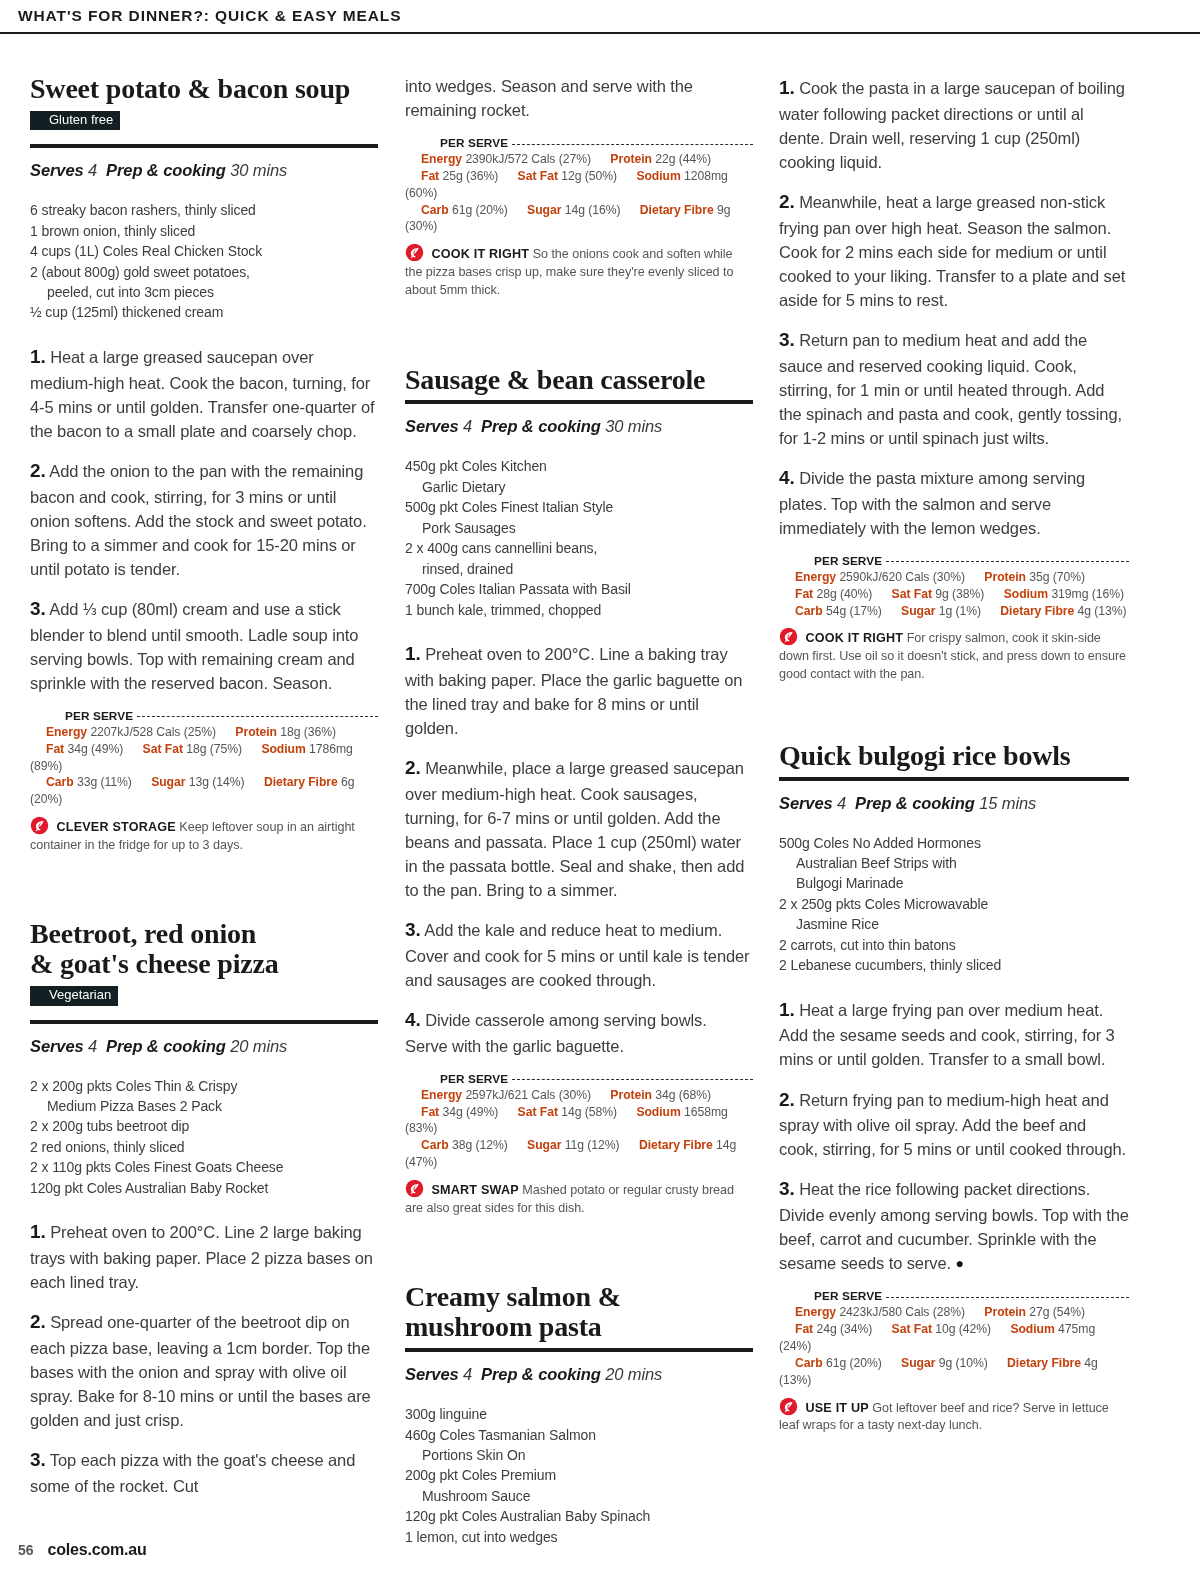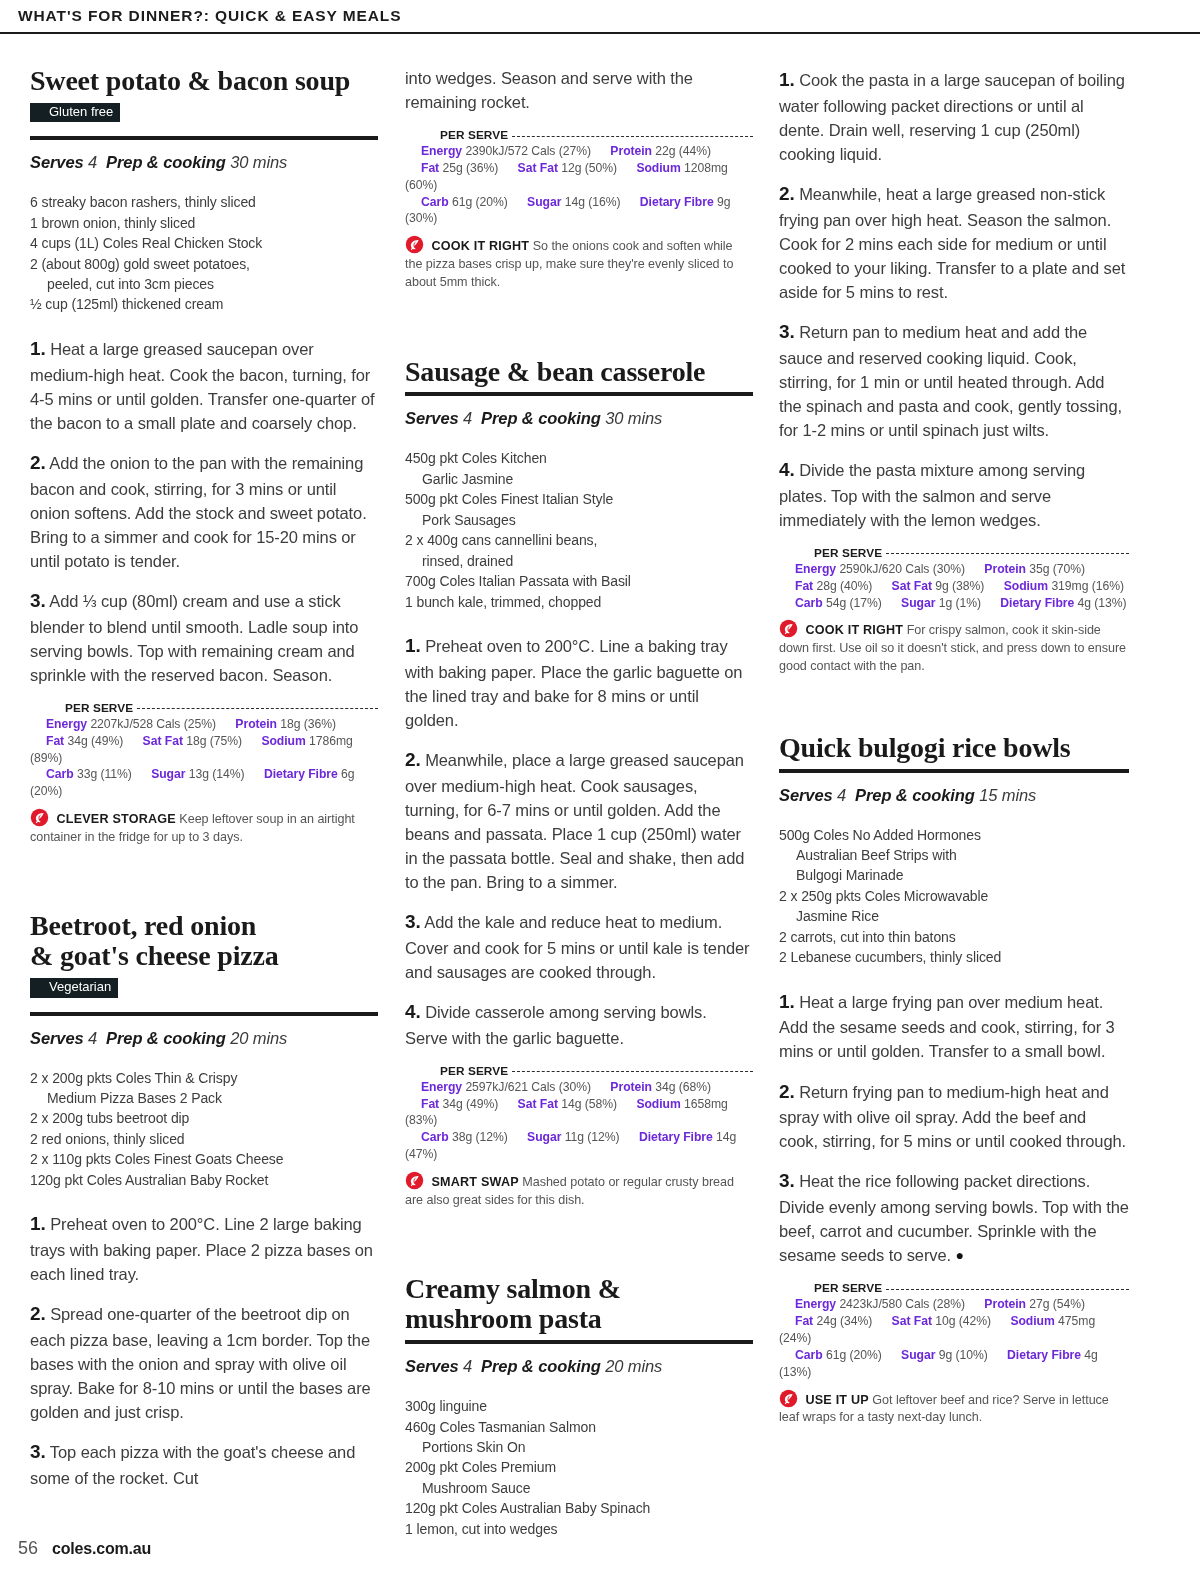--- a/index.html
+++ b/index.html
@@ -38,21 +38,21 @@
 
   
   .columns {
     position: absolute;
     top: 62px;
     left: 0;
     width: 1200px;
   }
   .col {
     position: absolute;
-    top: 4px;
+    top: 12px;
     width: 348px;
   }
   .col-1 { left: 30px; }
   .col-2 { left: 405px; }
   .col-3 { left: 779px; }
   .col-3 { width: 350px; }
 
   
   .recipe-title {
     font-family: "Liberation Serif", serif;
@@ -152,21 +152,21 @@
     height: 0;
     border-top: 1.5px dashed #2b2b2b;
     margin-top: 2px;
   }
   .ns-row {
     font-size: 12.2px;
     line-height: 1.38;
     color: #555;
     letter-spacing: -0.05px;
   }
-  .ns-row b { color: #6d28d9; padding-left: 16px; }
+  .ns-row b { color: #c2410c; padding-left: 16px; }
 
   
   .tip {
     font-size: 12.6px;
     line-height: 1.42;
     color: #555;
     margin-top: 8px;
     letter-spacing: -0.05px;
   }
   .tip .tip-label {
@@ -203,22 +203,23 @@
   
   .footer {
     position: absolute;
     left: 18px;
     bottom: 14px;
     display: flex;
     align-items: baseline;
     gap: 14px;
   }
   .page-num {
-    font-size: 18px;
+    font-size: 14px;
     color: #555;
+    font-weight: bold;
   }
   .site {
     font-size: 16px;
     font-weight: bold;
     color: #1a1a1a;
     letter-spacing: -0.2px;
   }
 </style>
 </head>
 <body>
@@ -391,21 +392,21 @@
       <h2 class="recipe-title">Sausage &amp; bean casserole</h2>
       <div class="rule"></div>
       <p class="serves-line">
         <b>Serves</b>
         <span>4</span>
         &nbsp;<b>Prep &amp; cooking</b>
         <span>30 mins</span>
       </p>
       <ul class="ingredients">
         <li>450g pkt Coles Kitchen</li>
-        <li class="cont">Garlic Jasmine</li>
+        <li class="cont">Garlic Dietary</li>
         <li>500g pkt Coles Finest Italian Style</li>
         <li class="cont">Pork Sausages</li>
         <li>2 x 400g cans cannellini beans,</li>
         <li class="cont">rinsed, drained</li>
         <li>700g Coles Italian Passata with Basil</li>
         <li>1 bunch kale, trimmed, chopped</li>
       </ul>
       <p class="method">
         <span class="step-num">1.</span>
         <span>Preheat oven to 200°C. Line a baking tray with baking paper. Place the garlic baguette on the lined tray and bake for 8 mins or until golden.</span>

